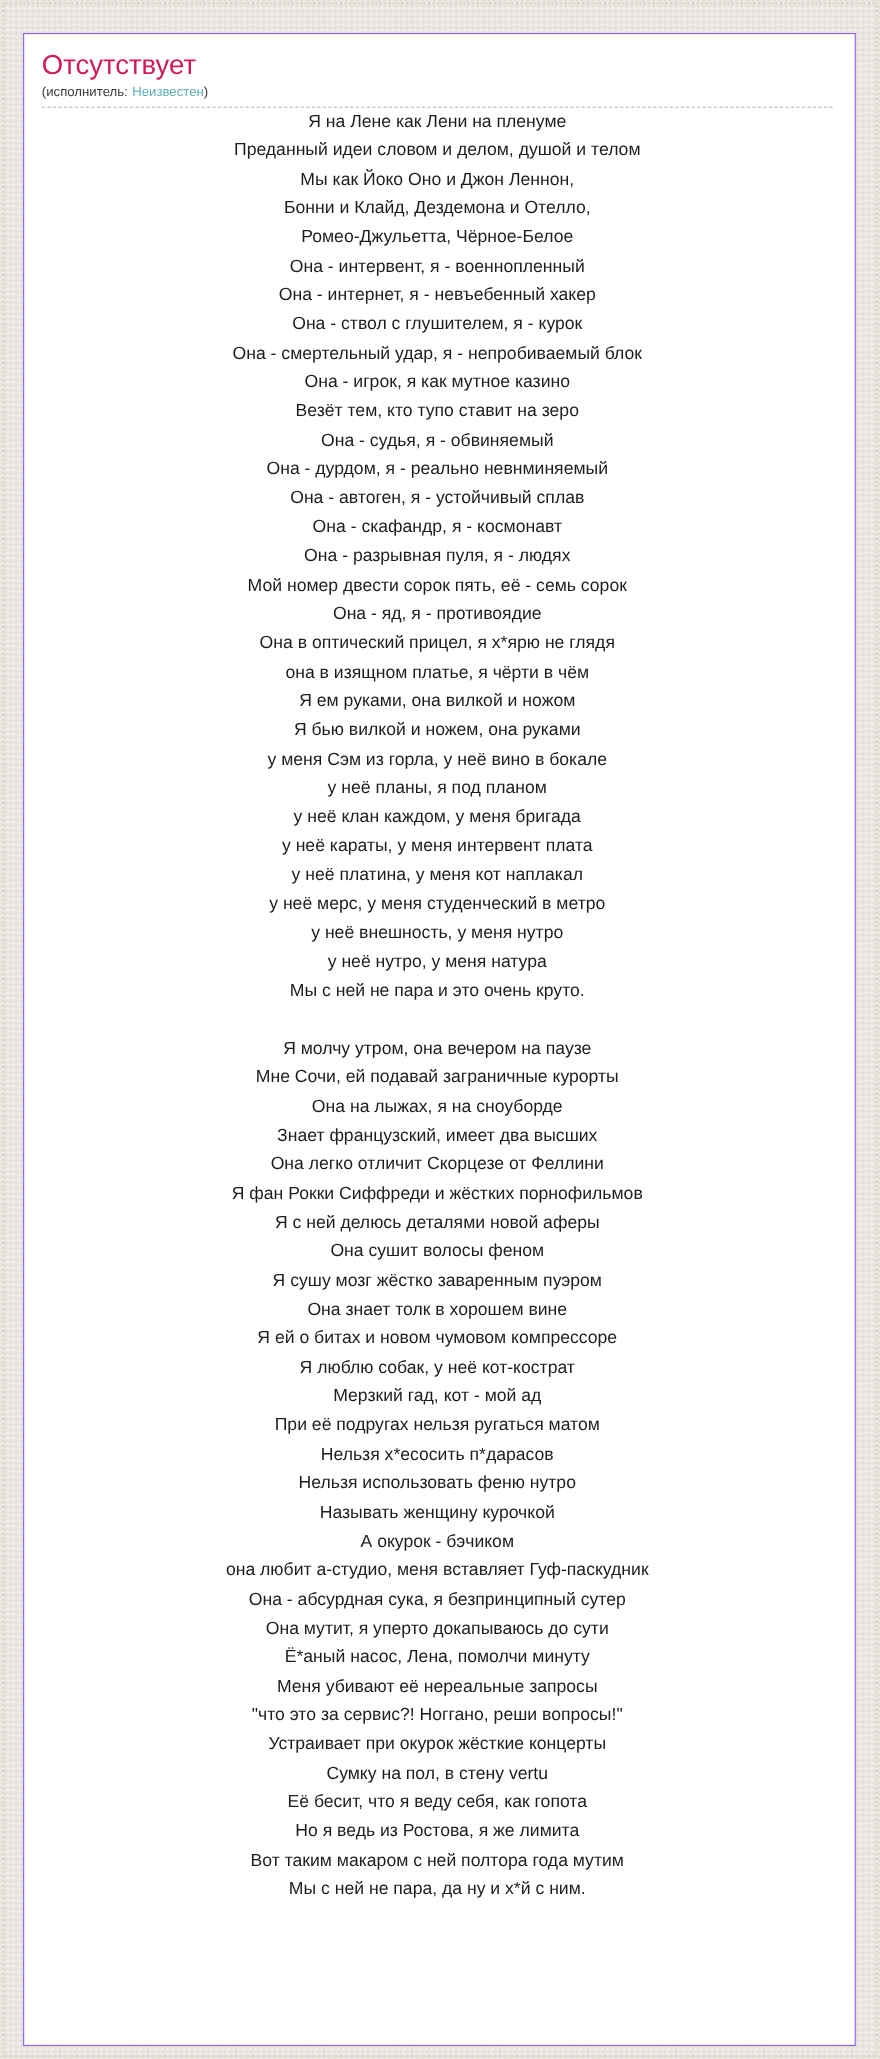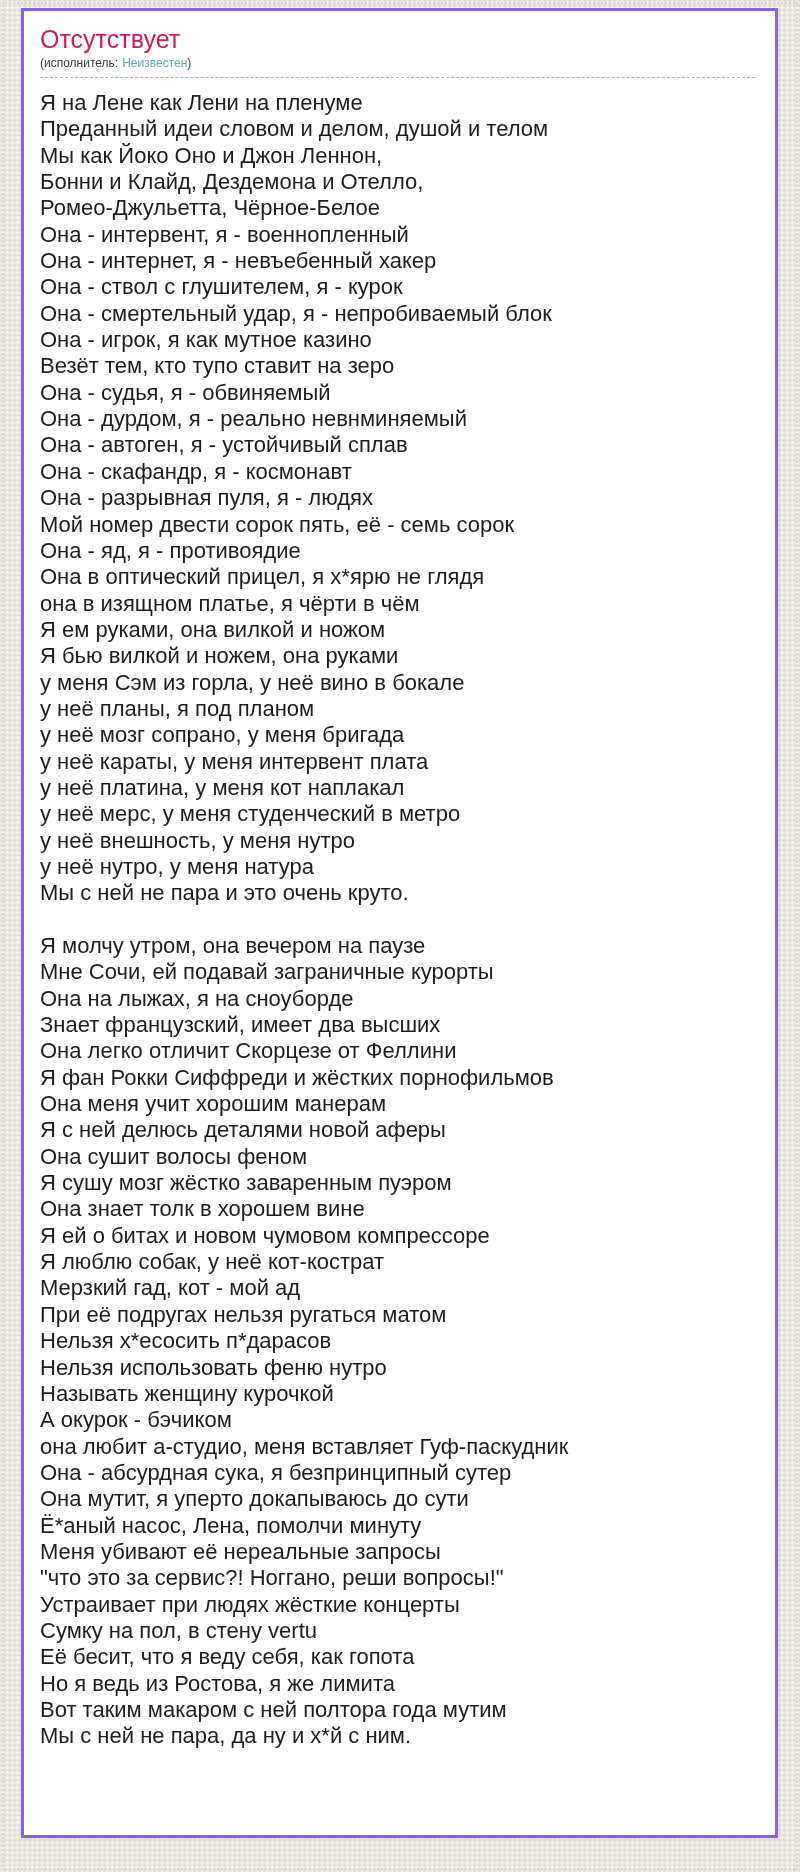--- a/index.html
+++ b/index.html
@@ -18,26 +18,26 @@
   }
   .stitch-frame {
     position: absolute;
     inset: 2px;
     border: 2px dotted #d9d3ca;
     pointer-events: none;
   }
   .card {
     position: absolute;
     left: 21px;
-    top: 8px;
+    top: 30px;
     width: 757px;
     height: 1830px;
     box-sizing: border-box;
     background: #ffffff;
-    border: 3px solid #8b5cf6;
+    border: 1px solid #8b5cf6;
     box-shadow: 0 1px 2px rgba(0,0,0,0.05);
     padding: 14px 20px 0 16px;
   }
   .header {
     border-bottom: 1px dashed #9eb6c6;
     padding-bottom: 7px;
   }
   .page-title {
     margin: 0;
     font-size: 25px;
@@ -50,24 +50,25 @@
     font-size: 12px;
     color: #3b3b3b;
   }
   .artist-link {
     color: #5aacb4;
     text-decoration: none;
     margin-left: 4px;
     cursor: pointer;
   }
   .lyrics {
-    margin-top: 12px;
-    font-size: 22px;
+    margin-top: 0;
+    font-size: 16px;
     line-height: 26.35px;
     color: #1d1d1d;
+    text-align: center;
   }
   .verse + .verse { margin-top: 26.35px; }
   .line { white-space: pre; }
 </style>
 </head>
 <body>
 
 <div class="stitch-frame"></div>
 
 <div class="card">
@@ -97,55 +98,54 @@
         <div class="line">Она - скафандр, я - космонавт</div>
         <div class="line">Она - разрывная пуля, я - людях</div>
         <div class="line">Мой номер двести сорок пять, её - семь сорок</div>
         <div class="line">Она - яд, я - противоядие</div>
         <div class="line">Она в оптический прицел, я х*ярю не глядя</div>
         <div class="line">она в изящном платье, я чёрти в чём</div>
         <div class="line">Я ем руками, она вилкой и ножом</div>
         <div class="line">Я бью вилкой и ножем, она руками</div>
         <div class="line">у меня Сэм из горла, у неё вино в бокале</div>
         <div class="line">у неё планы, я под планом</div>
-        <div class="line">у неё мозг сопрано, у меня бригада</div>
+        <div class="line">у неё клан каждом, у меня бригада</div>
         <div class="line">у неё караты, у меня интервент плата</div>
         <div class="line">у неё платина, у меня кот наплакал</div>
         <div class="line">у неё мерс, у меня студенческий в метро</div>
         <div class="line">у неё внешность, у меня нутро</div>
         <div class="line">у неё нутро, у меня натура</div>
         <div class="line">Мы с ней не пара и это очень круто.</div>
       </div>
       <div class="verse">
         <div class="line">Я молчу утром, она вечером на паузе</div>
         <div class="line">Мне Сочи, ей подавай заграничные курорты</div>
         <div class="line">Она на лыжах, я на сноуборде</div>
         <div class="line">Знает французский, имеет два высших</div>
         <div class="line">Она легко отличит Скорцезе от Феллини</div>
         <div class="line">Я фан Рокки Сиффреди и жёстких порнофильмов</div>
-        <div class="line">Она меня учит хорошим манерам</div>
         <div class="line">Я с ней делюсь деталями новой аферы</div>
         <div class="line">Она сушит волосы феном</div>
         <div class="line">Я сушу мозг жёстко заваренным пуэром</div>
         <div class="line">Она знает толк в хорошем вине</div>
         <div class="line">Я ей о битах и новом чумовом компрессоре</div>
         <div class="line">Я люблю собак, у неё кот-кострат</div>
         <div class="line">Мерзкий гад, кот - мой ад</div>
         <div class="line">При её подругах нельзя ругаться матом</div>
         <div class="line">Нельзя х*есосить п*дарасов</div>
         <div class="line">Нельзя использовать феню нутро</div>
         <div class="line">Называть женщину курочкой</div>
         <div class="line">А окурок - бэчиком</div>
         <div class="line">она любит а-студио, меня вставляет Гуф-паскудник</div>
         <div class="line">Она - абсурдная сука, я безпринципный сутер</div>
         <div class="line">Она мутит, я уперто докапываюсь до сути</div>
         <div class="line">Ё*аный насос, Лена, помолчи минуту</div>
         <div class="line">Меня убивают её нереальные запросы</div>
         <div class="line">"что это за сервис?! Ноггано, реши вопросы!"</div>
-        <div class="line">Устраивает при людях жёсткие концерты</div>
+        <div class="line">Устраивает при окурок жёсткие концерты</div>
         <div class="line">Сумку на пол, в стену vertu</div>
         <div class="line">Её бесит, что я веду себя, как гопота</div>
         <div class="line">Но я ведь из Ростова, я же лимита</div>
         <div class="line">Вот таким макаром с ней полтора года мутим</div>
         <div class="line">Мы с ней не пара, да ну и х*й с ним.</div>
       </div>
     </div>
 </div>
 
 </body></html>

